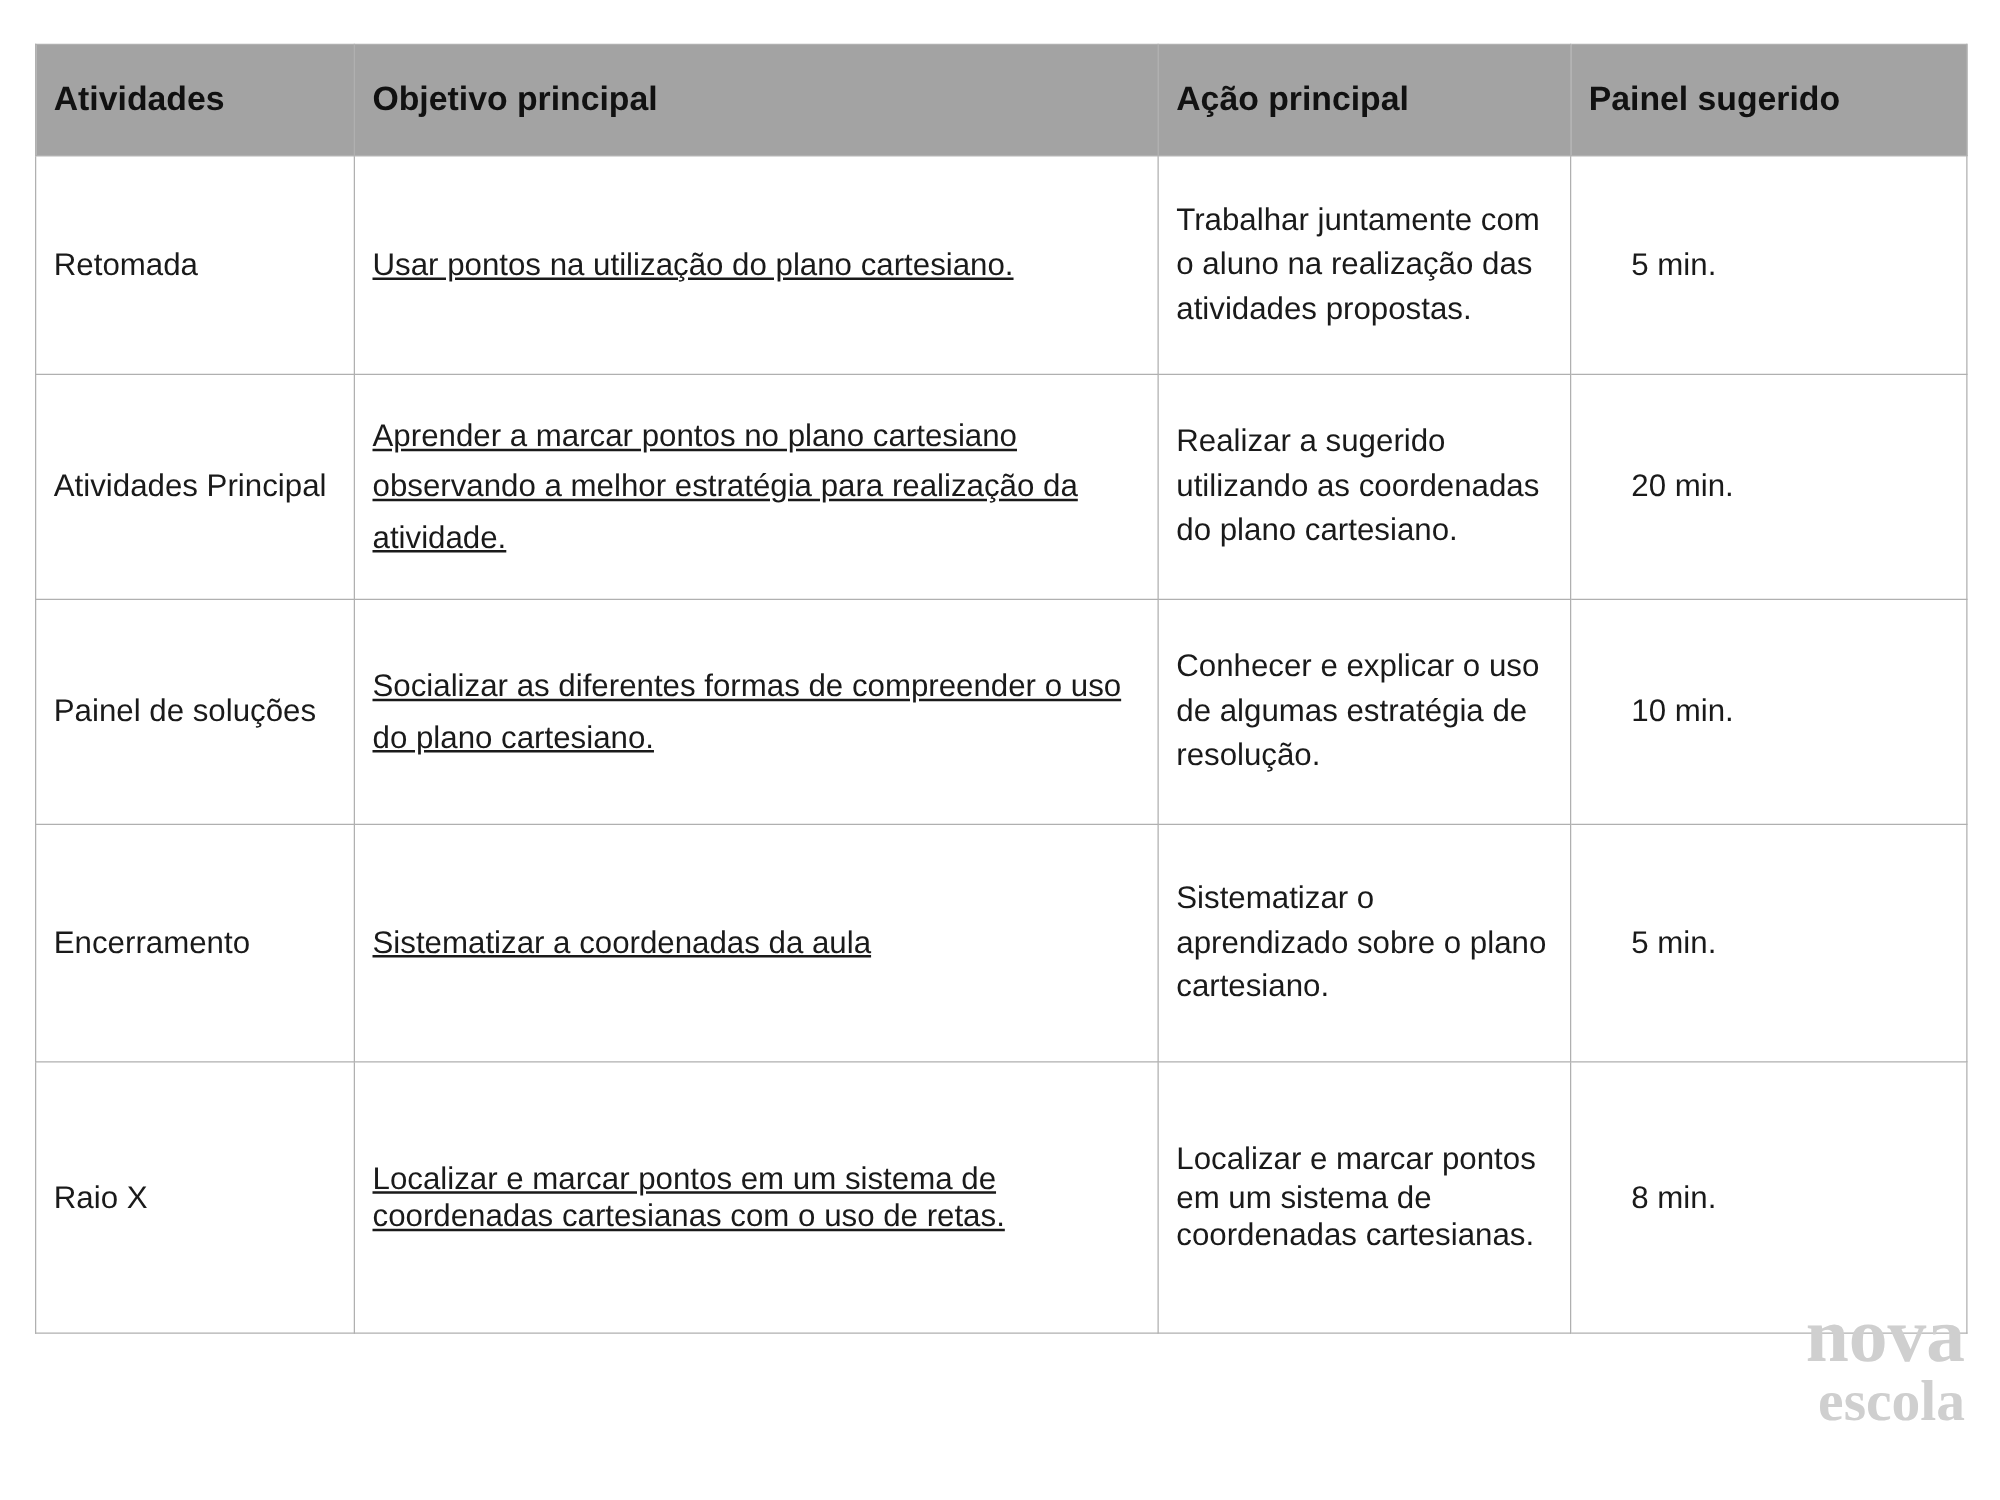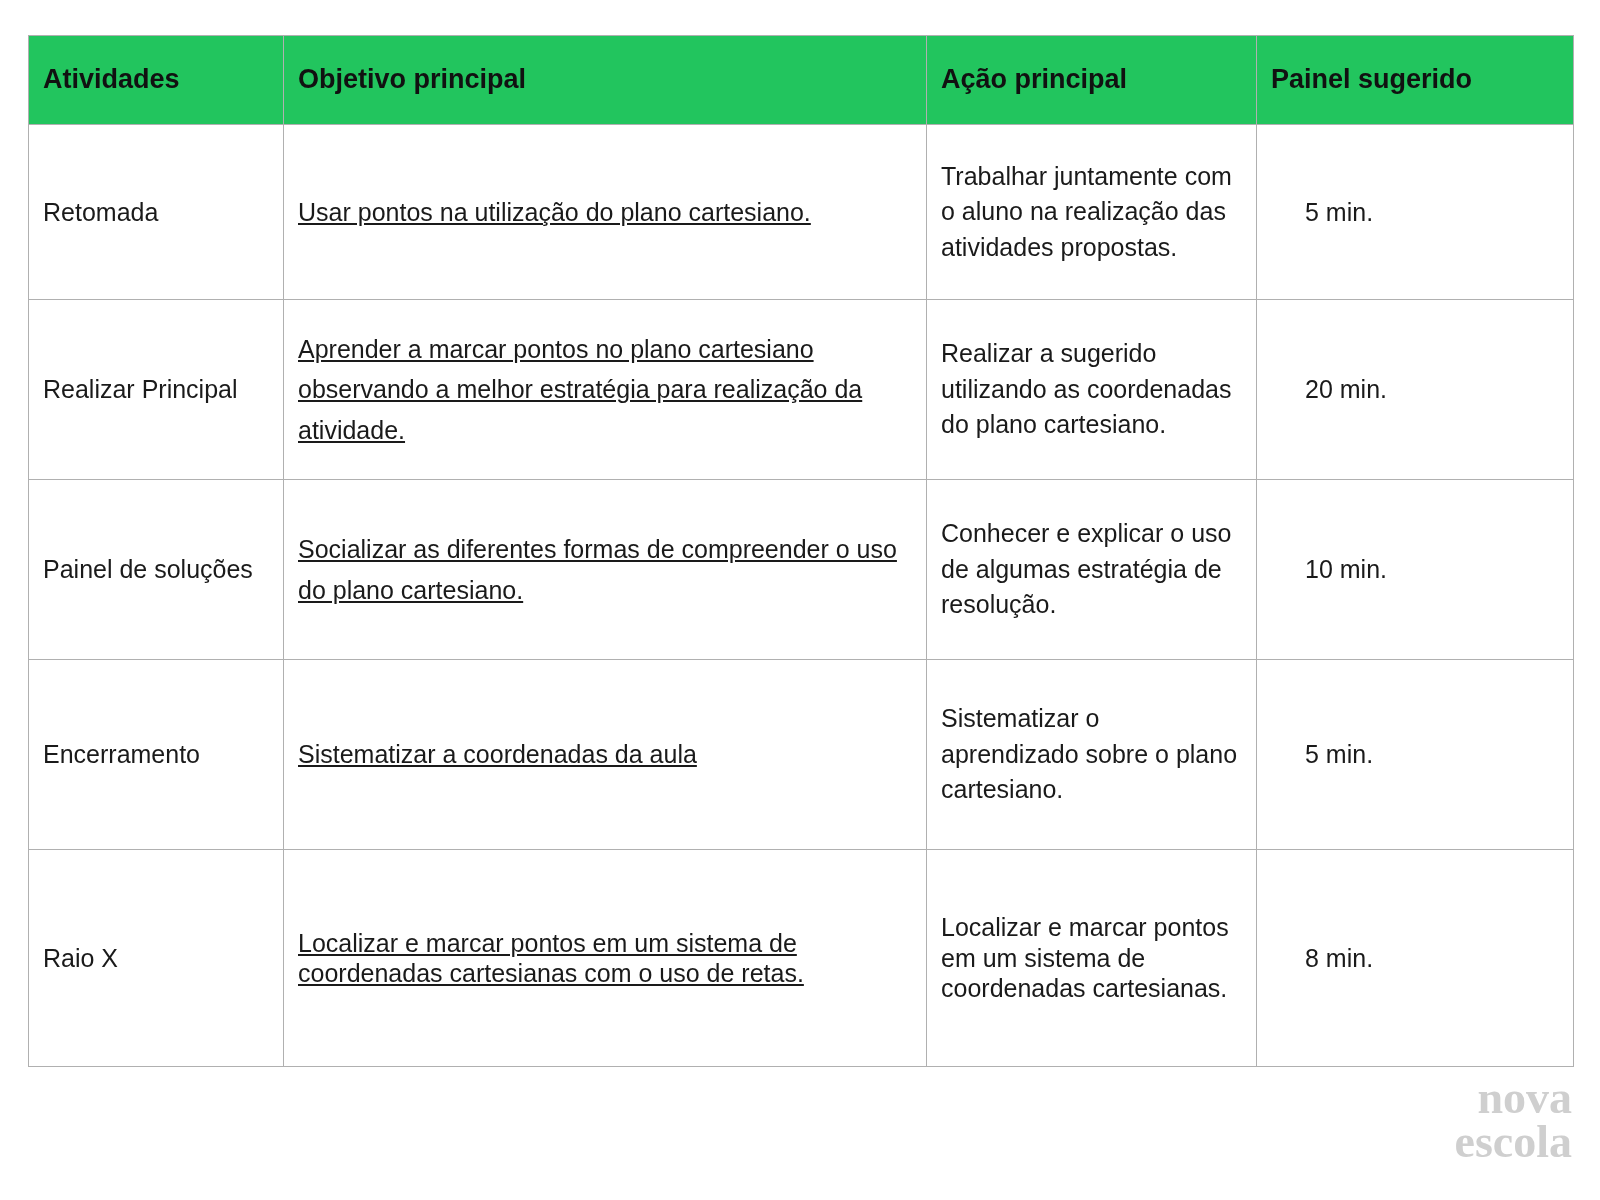--- a/index.html
+++ b/index.html
@@ -35,21 +35,21 @@
   table.plan-table td,
   table.plan-table th {
     border: 1px solid #b0b0b0;
     vertical-align: middle;
     text-align: left;
     padding: 10px 14px;
     box-sizing: border-box;
   }
 
   thead th {
-    background: #22c55e;
+    background: #a3a3a3;
     font-weight: bold;
     font-size: 27px;
     line-height: 1.25;
     height: 89px;
     color: #111111;
     padding-left: 14px;
   }
 
   thead th.c1 { padding-left: 14px; }
 
@@ -103,22 +103,21 @@
     text-align: right;
     font-family: "Liberation Serif", serif;
     font-weight: bold;
     color: #cfcfcf;
     line-height: 0.95;
     letter-spacing: 0px;
     user-select: none;
   }
   .logo .logo-line1 {
     display: block;
-    font-size: 46px;
-    margin-top: 36px;
+    font-size: 62px;
   }
   .logo .logo-line2 {
     display: block;
     font-size: 46px;
   }
 </style>
 </head>
 <body>
 
 <div class="sheet">
@@ -141,21 +140,21 @@
     <tbody>
 
       <tr class="row-0">
         <td class="cell-atividade">Retomada</td>
         <td class="cell-objetivo">Usar pontos na utilização do plano cartesiano.</td>
         <td class="cell-acao">Trabalhar juntamente com o aluno na realização das atividades propostas.</td>
         <td class="cell-tempo">5 min.</td>
       </tr>
 
       <tr class="row-1">
-        <td class="cell-atividade">Realizar Principal</td>
+        <td class="cell-atividade">Atividades Principal</td>
         <td class="cell-objetivo">Aprender a marcar pontos no plano cartesiano observando a melhor estratégia para realização da atividade.</td>
         <td class="cell-acao">Realizar a sugerido utilizando as coordenadas do plano cartesiano.</td>
         <td class="cell-tempo">20 min.</td>
       </tr>
 
       <tr class="row-2">
         <td class="cell-atividade">Painel de soluções</td>
         <td class="cell-objetivo">Socializar as diferentes formas de compreender  o uso  do plano cartesiano.</td>
         <td class="cell-acao">Conhecer e explicar o uso de algumas estratégia de resolução.</td>
         <td class="cell-tempo">10 min.</td>

